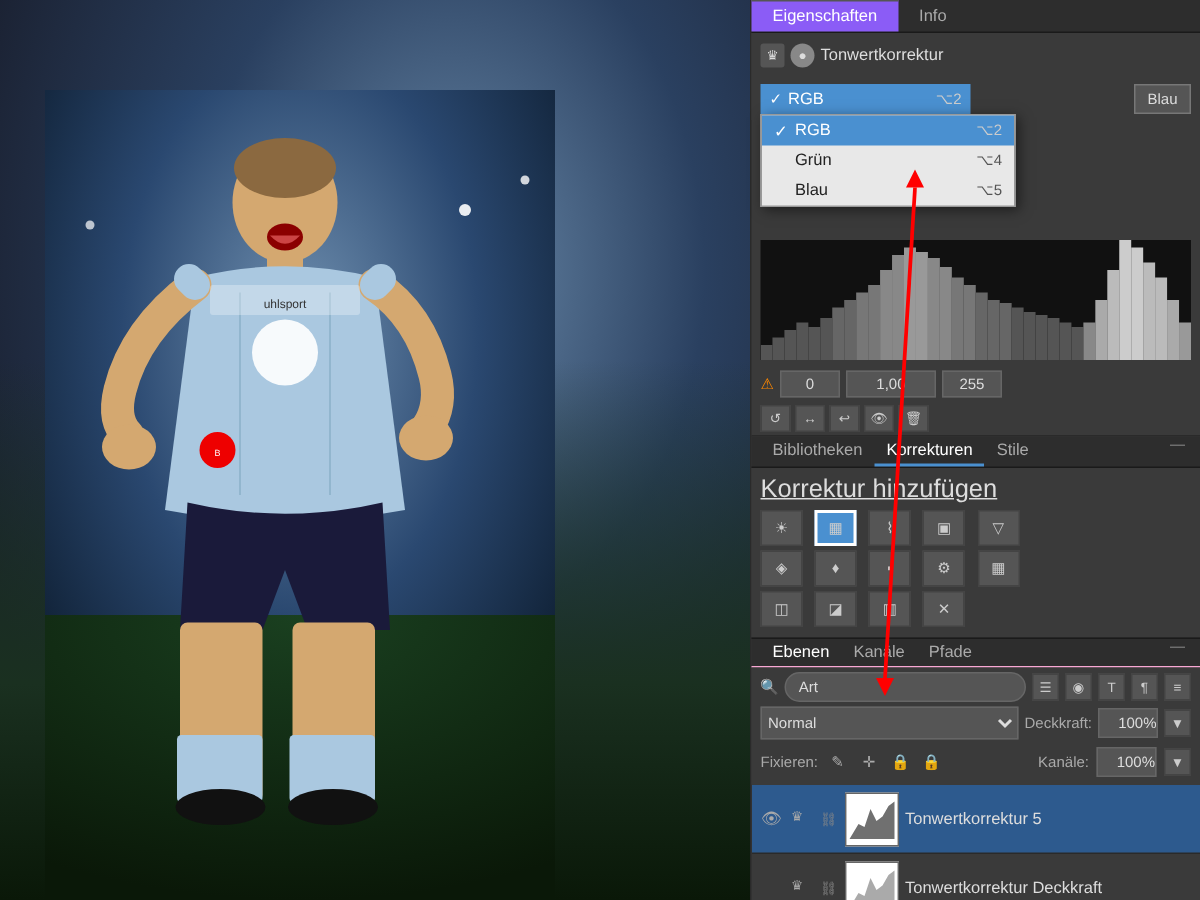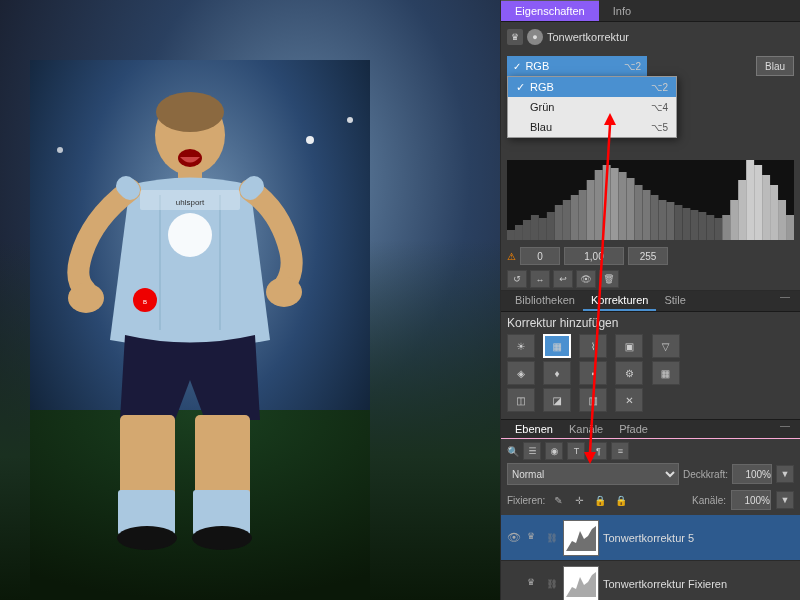--- a/index.html
+++ b/index.html
@@ -270,22 +270,23 @@
       padding: 3px 4px;
     }
 
     
     .korrekturen-section {
       background: #3a3a3a;
       padding: 4px 6px;
     }
     .korrekturen-title {
       color: #ddd;
-      font-size: 12px;
+      font-size: 17px;
       margin-bottom: 4px;
+      text-decoration: underline;
     }
     .korrekturen-grid {
       display: grid;
       grid-template-columns: repeat(8, 1fr);
       gap: 2px;
       margin-bottom: 3px;
     }
     .korr-icon {
       width: 28px;
       height: 24px;
@@ -712,20 +713,21 @@
     <div class="ebenen-tab active">Ebenen</div>
     <div class="ebenen-tab">Kanäle</div>
     <div class="ebenen-tab">Pfade</div>
     <span class="ebenen-tab-right panel-collapse">—</span>
   </div>
 
   <div class="ebenen-controls">
 
     <div class="ebenen-row">
       <span style="color:#aaa; font-size:10px;">🔍</span>
+      <input class="ebenen-search" type="text" value="Art" style="">
       <div class="ebenen-icon-small">☰</div>
       <div class="ebenen-icon-small">◉</div>
       <div class="ebenen-icon-small">T</div>
       <div class="ebenen-icon-small">¶</div>
       <div class="ebenen-icon-small">≡</div>
     </div>
 
     <div class="ebenen-row">
       <select class="blend-select">
         <option>Normal</option>
@@ -766,21 +768,21 @@
     <div class="layer-item">
       <div class="layer-eye" style="color:#555;"></div>
       <div class="layer-crown">♛</div>
       <div class="layer-link">⛓</div>
       <div class="layer-thumb layer-thumb-adjustment">
         <svg width="34" height="34" viewBox="0 0 34 34">
           <rect width="34" height="34" fill="#fff"></rect>
           <polygon points="2,30 8,20 12,22 16,10 20,18 24,15 28,8 32,5 32,30" fill="#555" opacity="0.5"></polygon>
         </svg>
       </div>
-      <div class="layer-name">Tonwertkorrektur Fixieren</div>
+      <div class="layer-name">Tonwertkorrektur Deckkraft</div>
     </div>
 
   </div>
 
 </div>
 
 <svg style="position:fixed; top:0; left:0; width:800px; height:600px; pointer-events:none; z-index:9999;" viewBox="0 0 800 600" xmlns="http://www.w3.org/2000/svg">
 
   <line x1="610" y1="125" x2="590" y2="452" stroke="#ff0000" stroke-width="2.5"></line>
 

